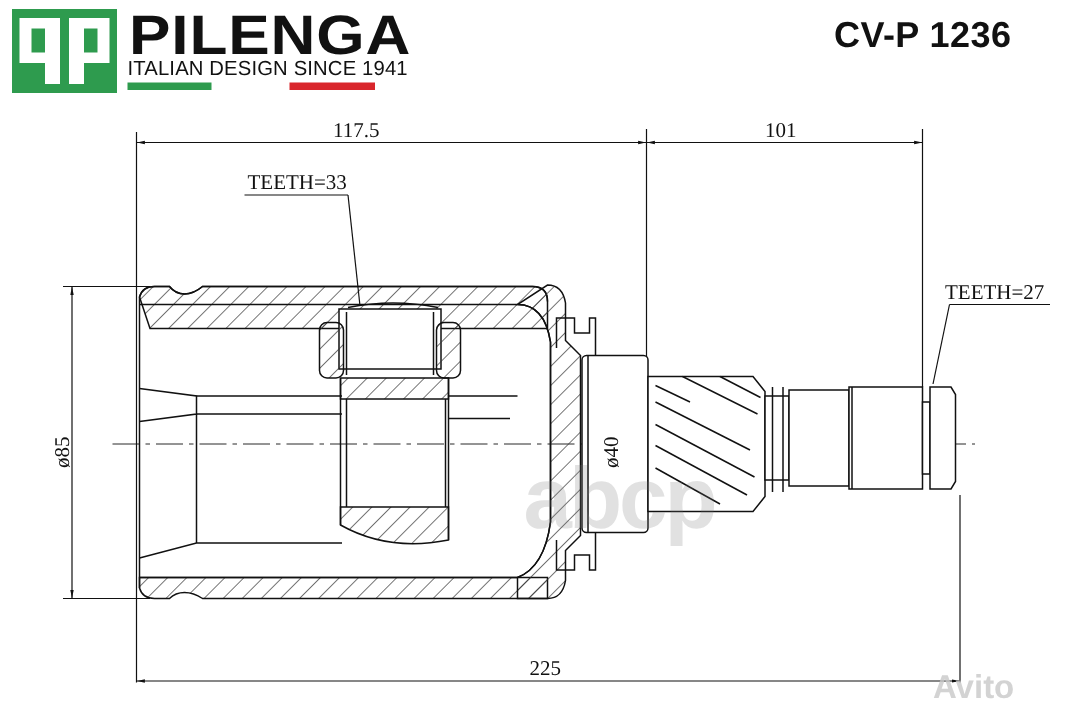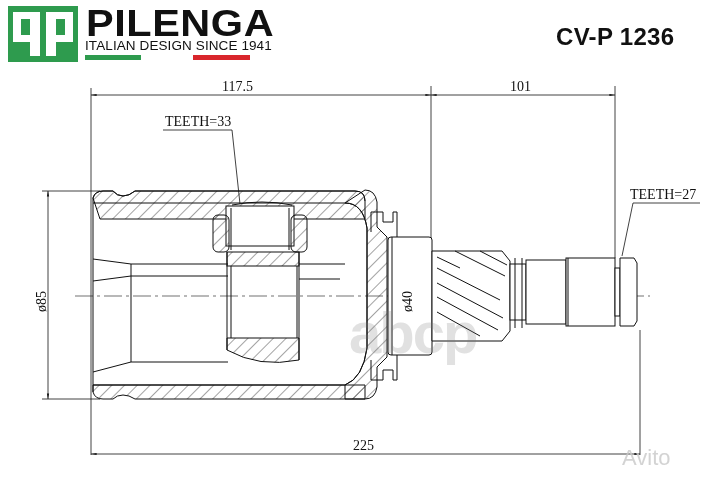--- a/index.html
+++ b/index.html
@@ -3,25 +3,25 @@
 <meta charset="utf-8">
 <style>
   html,body{margin:0;padding:0;background:#fff;}
   body{width:720px;height:481px;position:relative;overflow:hidden;font-family:"Liberation Sans",sans-serif;}
   .logo{position:absolute;left:8px;top:6px;width:70px;height:56px;background:#2e9b4e;}
   .logo-mark{position:absolute;left:8px;top:6px;width:70px;height:56px;}
   .brand{position:absolute;left:86px;top:4px;font-family:"Liberation Sans",sans-serif;font-weight:bold;font-size:37px;letter-spacing:0.5px;color:#111;line-height:40px;transform:scaleX(1.12);transform-origin:left top;}
   .tagline{position:absolute;left:85px;top:39px;font-size:13.5px;color:#111;line-height:14px;letter-spacing:0.1px;}
   .bar-green{position:absolute;left:85px;top:55px;width:56px;height:5px;background:#2e9b4e;}
   .bar-red{position:absolute;left:193px;top:55px;width:57px;height:5px;background:#d9262c;}
-  .part{position:absolute;left:556px;top:23px;font-size:24px;font-weight:bold;color:#111;letter-spacing:0.3px;}
+  .part{position:absolute;left:556px;top:10px;font-size:24px;font-weight:bold;color:#111;letter-spacing:0.3px;}
   svg.draw{position:absolute;left:0;top:0;}
   .dim{font-family:"Liberation Serif",serif;font-size:14px;fill:#111;}
   .wm{position:absolute;left:301px;top:303px;font-size:58px;font-weight:bold;color:rgba(120,120,120,0.22);letter-spacing:-2px;line-height:60px;padding-left:48px;}
-  .avito{position:absolute;left:622px;top:445px;font-size:22px;color:rgba(200,200,200,0.8);font-weight:normal;}
+  .avito{position:absolute;left:622px;top:445px;font-size:22px;color:rgba(200,200,200,0.8);font-weight:bold;}
 </style>
 </head>
 <body>
 
 <div class="logo"></div>
 <svg class="logo-mark" width="70" height="56" viewBox="0 0 70 56">
   <rect x="0" y="0" width="70" height="56" fill="#2e9b4e"></rect>
 
   <path d="M5 6 h27 v44 h-10 v-14 h-17 z M13 13 v16 h9 v-16 z" fill="#fff" fill-rule="evenodd"></path>
 

